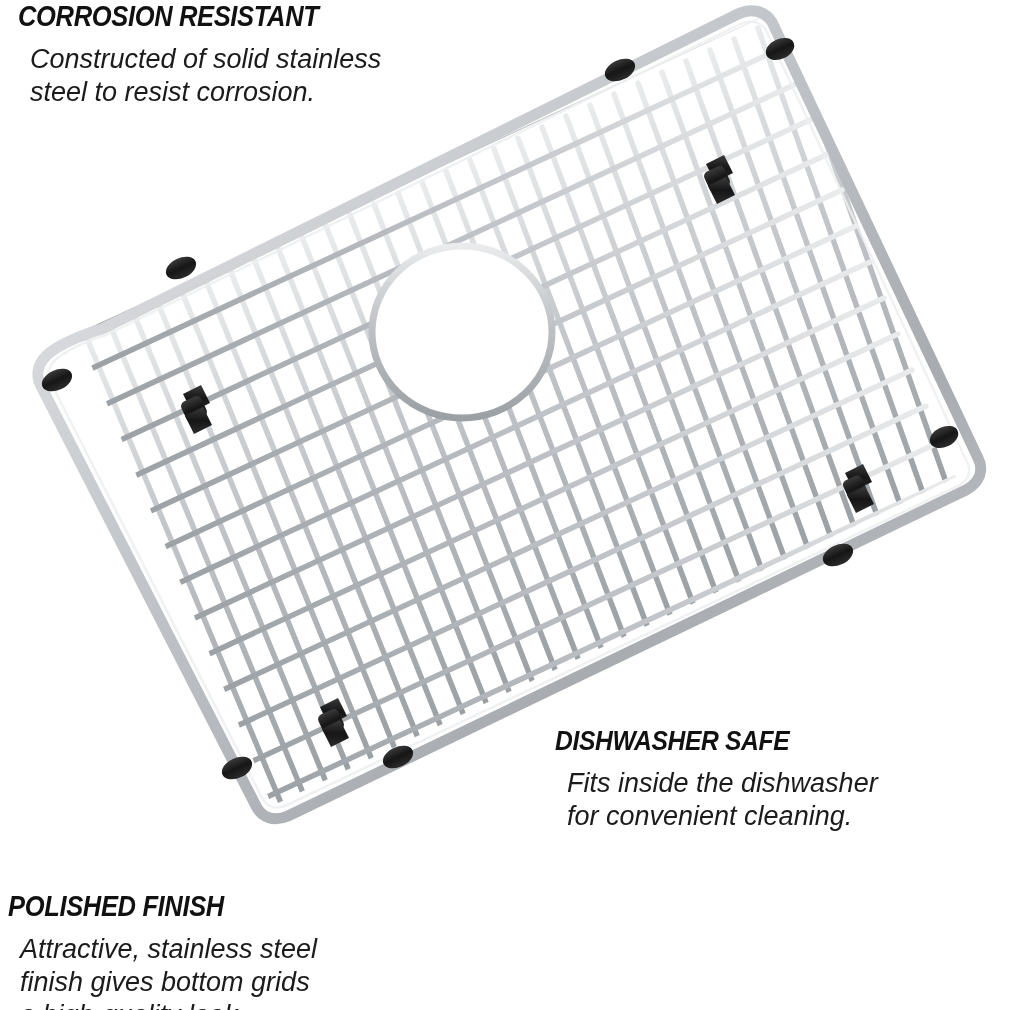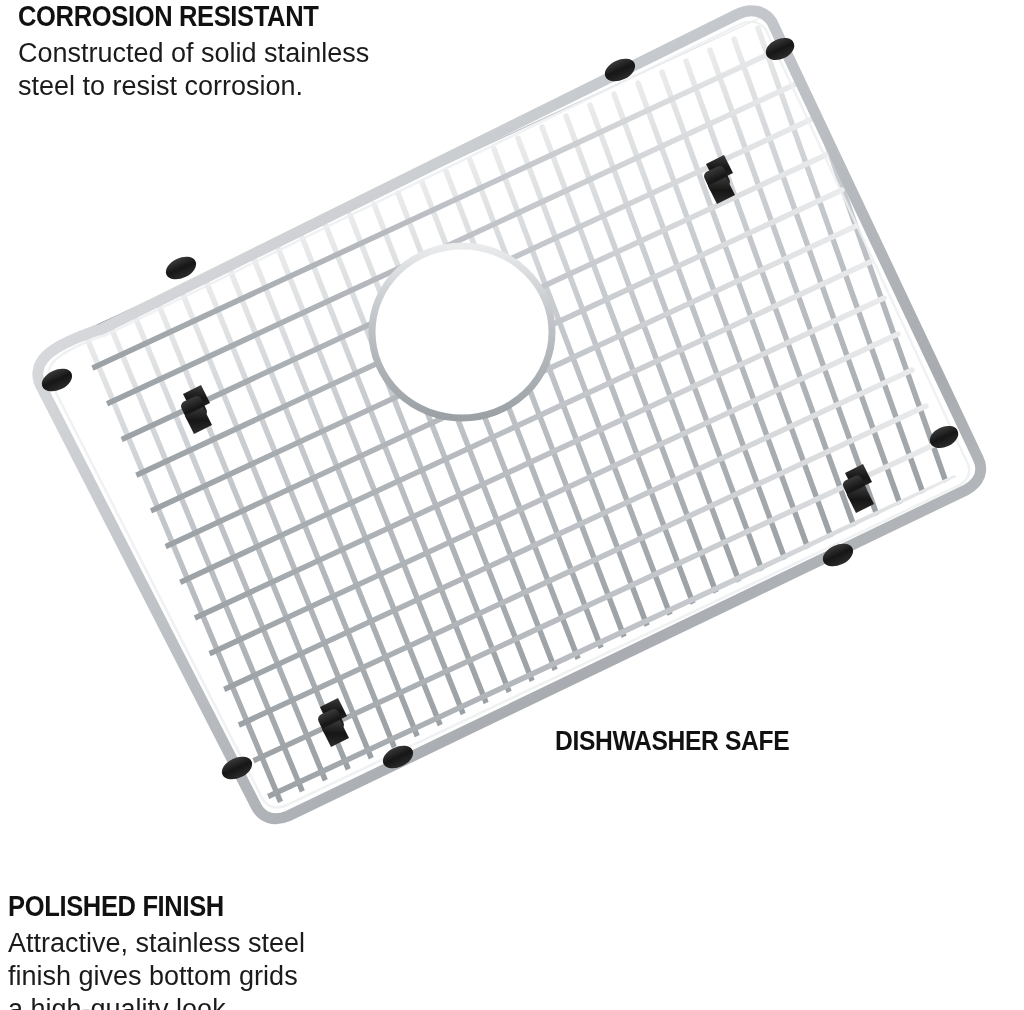--- a/index.html
+++ b/index.html
@@ -17,38 +17,39 @@
   }
 
   .stage {
     position: absolute;
     inset: 0;
   }
 
   
   .callout {
     position: absolute;
+    font-style: italic;
   }
   .callout .headline {
     font-family: "Liberation Sans", sans-serif;
     font-weight: bold;
     font-size: 29px;
     letter-spacing: -0.4px;
     line-height: 1.0;
     color: #111111;
     margin: 0 0 6px 0;
     transform: scaleX(0.88);
     transform-origin: left center;
     white-space: nowrap;
   }
   .callout .body {
     font-size: 27px;
     line-height: 1.22;
     color: #1b1b1b;
-    margin: 0;
+    margin: 12px;
     white-space: pre-line;
   }
 
   #callout-corrosion { left: 18px; top: 2px; width: 520px; }
   #callout-dishwasher { left: 555px; top: 727px; width: 440px; }
   #callout-dishwasher .headline { font-size: 28px; }
   #callout-polished { left: 8px; top: 892px; width: 430px; }
 
   
   #product-image {
@@ -214,20 +215,22 @@
   </div>
 
   <div class="callout" id="callout-corrosion">
     <p class="headline">CORROSION RESISTANT</p>
     <p class="body">Constructed of solid stainless
 steel to resist corrosion.</p>
   </div>
 
   <div class="callout" id="callout-dishwasher">
     <p class="headline">DISHWASHER SAFE</p>
+    <p class="body">Fits inside the dishwasher
+for convenient cleaning.</p>
   </div>
 
   <div class="callout" id="callout-polished">
     <p class="headline">POLISHED FINISH</p>
     <p class="body">Attractive, stainless steel
 finish gives bottom grids
 a high-quality look.</p>
   </div>
 
 </div>

